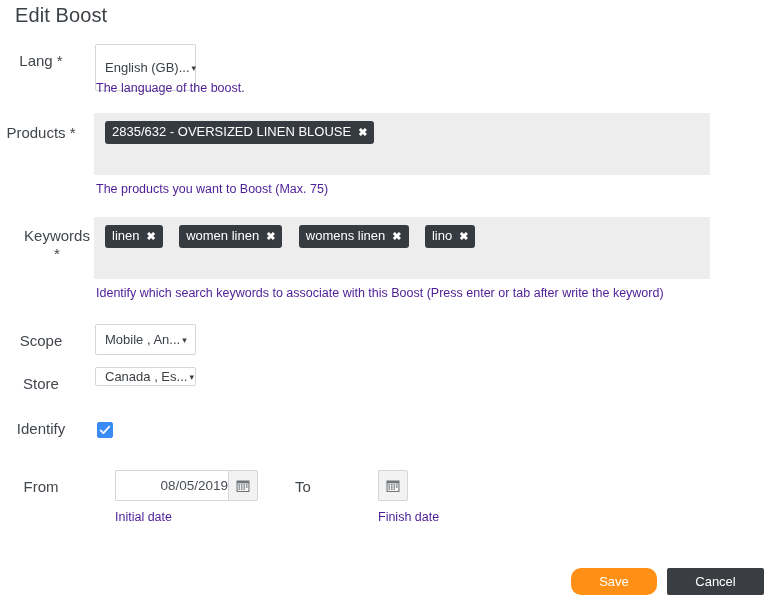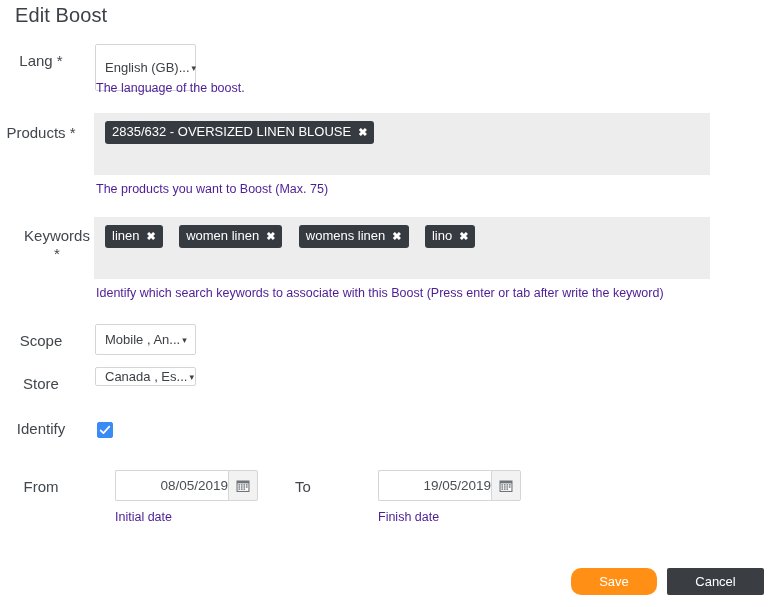--- a/index.html
+++ b/index.html
@@ -268,21 +268,20 @@
         <rect x="7.4" y="9.4" width="1.7" height="1.4" fill="#6f7478"></rect>
       </svg>
     </div>
   </div>
   <div class="helper" style="position:absolute; left:115px; top:39px;">Initial date</div>
 </div>
 
 <div class="form-row" style="top:470px;">
   <div class="row-label" style="left:262px; width:82px; top:8px;">To</div>
   <div class="date-group" style="left:378px; top:0;">
-    <input class="date-input" type="text" value="19/05/2019" style="">
     <div class="date-btn">
       <svg width="14" height="14" viewBox="0 0 14 14">
         <rect x="0.5" y="1.5" width="13" height="11.5" fill="#6f7478"></rect>
         <rect x="1.6" y="4.4" width="10.8" height="7.5" fill="#ffffff"></rect>
         <rect x="2.4" y="5.2" width="1.7" height="1.4" fill="#6f7478"></rect>
         <rect x="4.9" y="5.2" width="1.7" height="1.4" fill="#6f7478"></rect>
         <rect x="7.4" y="5.2" width="1.7" height="1.4" fill="#6f7478"></rect>
         <rect x="9.9" y="5.2" width="1.7" height="1.4" fill="#6f7478"></rect>
         <rect x="2.4" y="7.3" width="1.7" height="1.4" fill="#6f7478"></rect>
         <rect x="4.9" y="7.3" width="1.7" height="1.4" fill="#6f7478"></rect>

